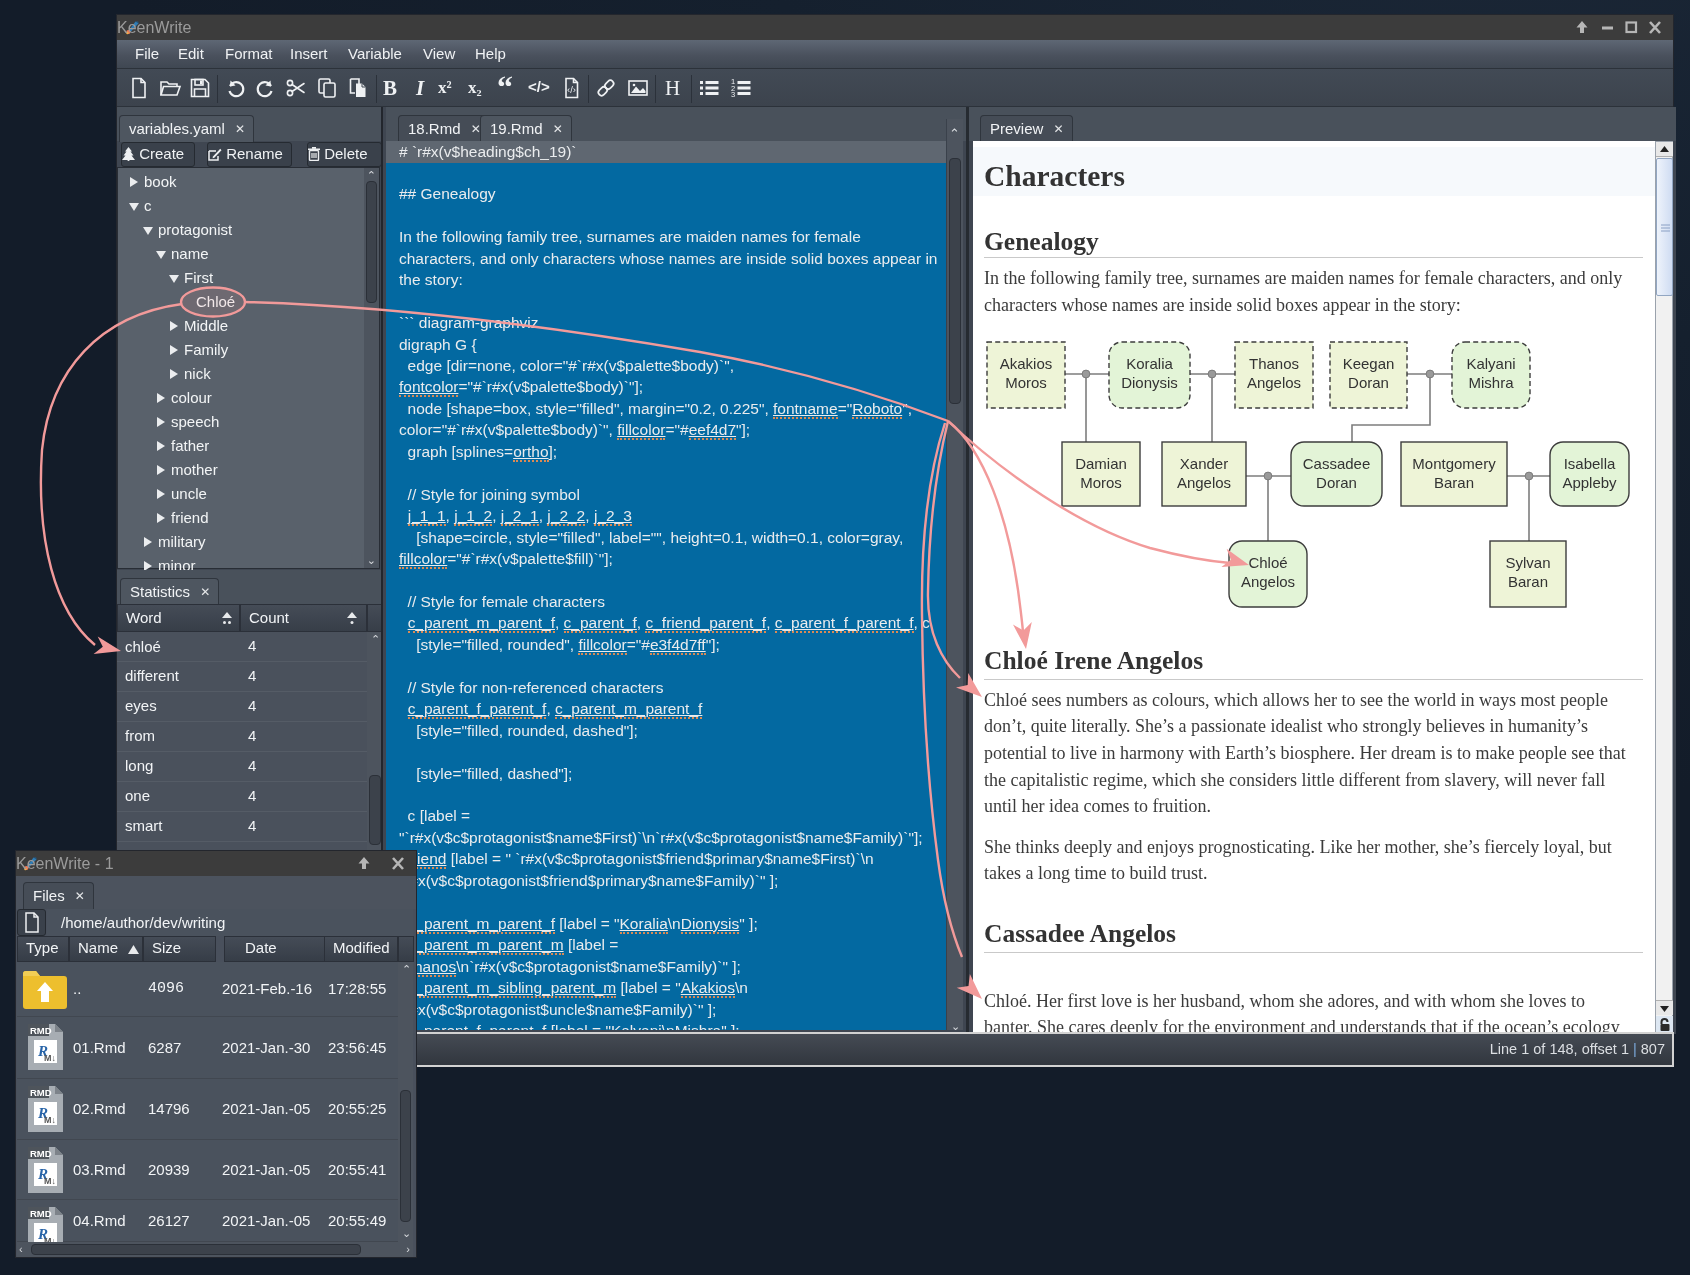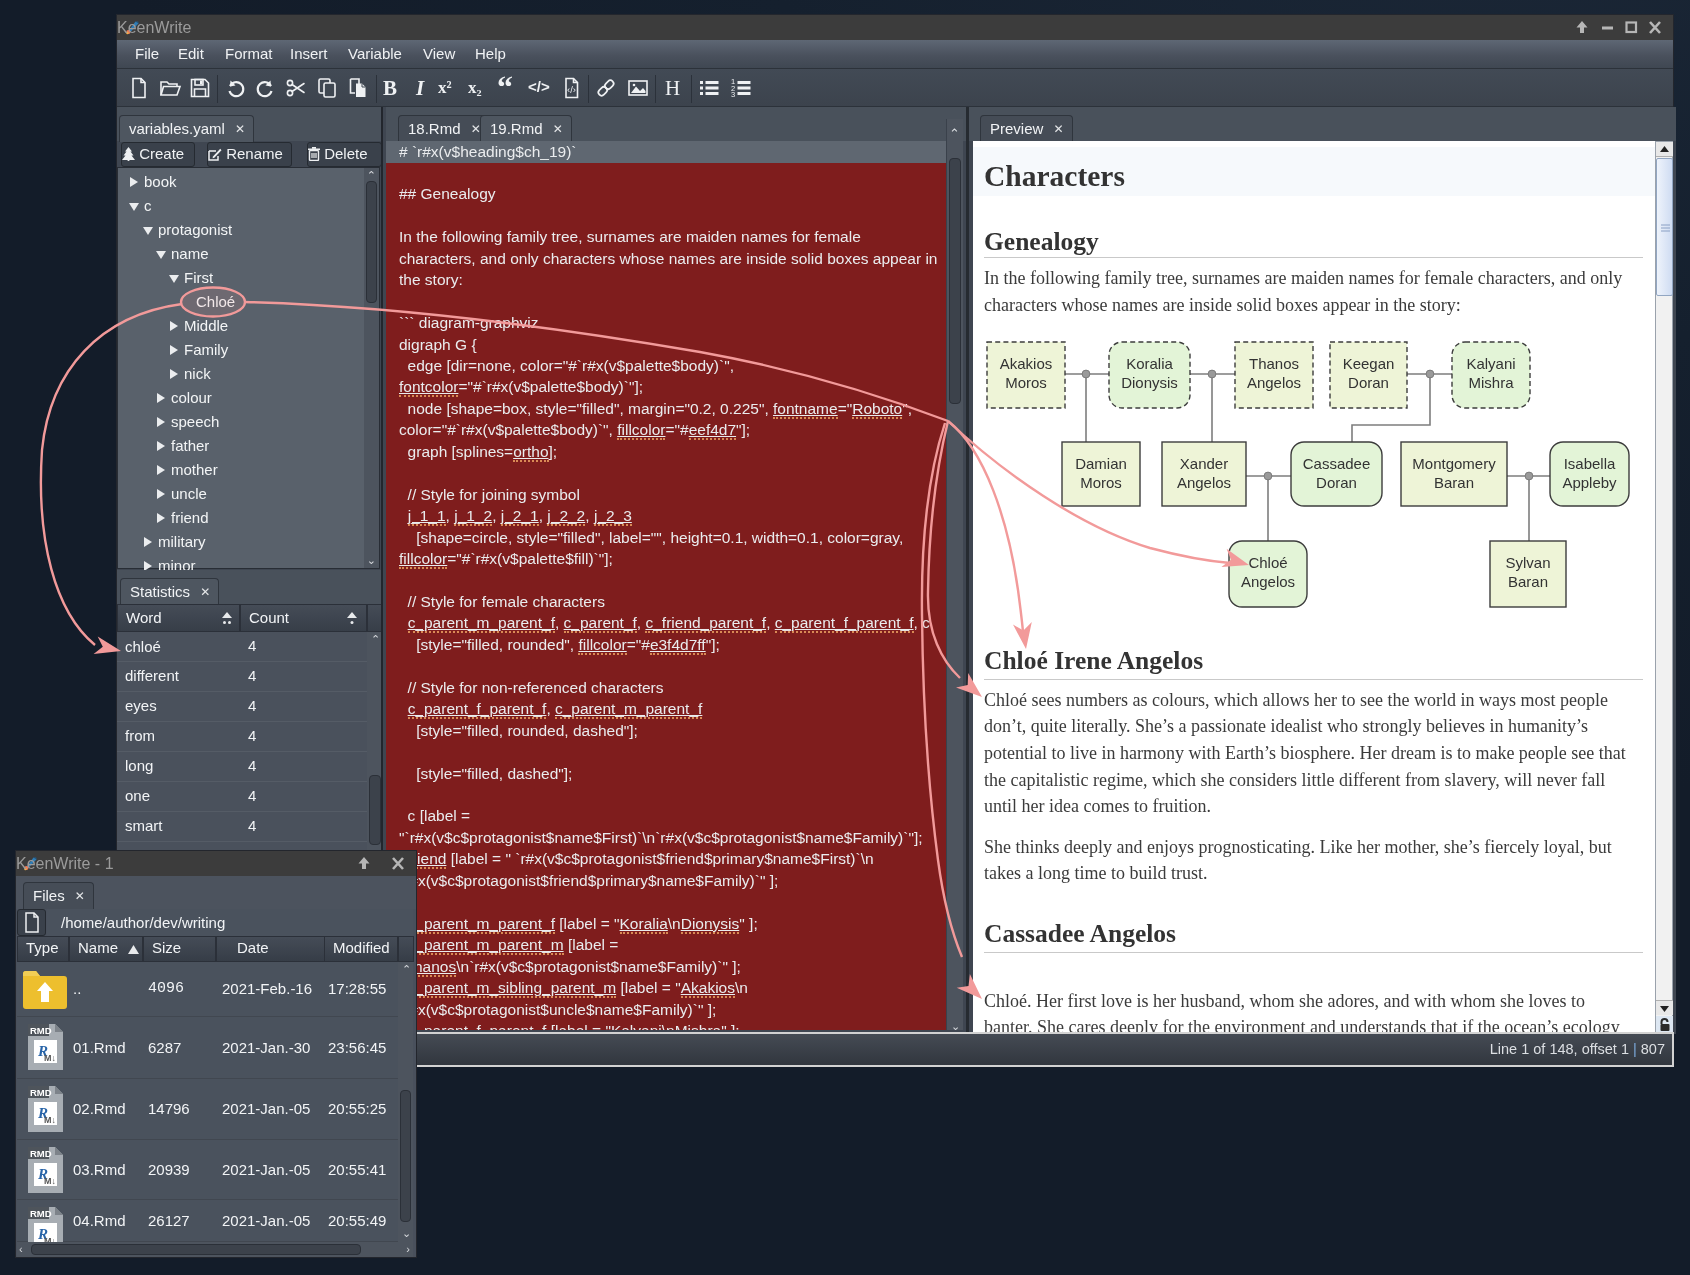--- a/index.html
+++ b/index.html
@@ -23,21 +23,21 @@
 .tri-r { position:absolute; width:0; height:0; border-left:8px solid #ebedef; border-top:5.5px solid transparent; border-bottom:5.5px solid transparent; }
 .tri-d { position:absolute; width:0; height:0; border-top:8px solid #ebedef; border-left:5.5px solid transparent; border-right:5.5px solid transparent; }
 .btn { position:absolute; top:35px; height:25px; background:#3a414b; border:1px solid #252a31; border-radius:3px; color:#f0f2f4; font-size:15px; padding-top:2px; }
 .vsb { position:absolute; background:#4d545e; }
 .vsb .thumb { position:absolute; left:2px; right:2px; background:#3c424b; border:1px solid #2b3038; border-radius:4px; }
 .chev { position:absolute; color:#d7dade; font-size:11px; }
 .shead { position:absolute; height:28px; background:linear-gradient(#454c57,#373e48); border:1px solid #2b3039; color:#f2f4f6; font-size:15px; padding:4px 0 0 8px; }
 .srow { position:absolute; color:#f2f4f6; font-size:15px; }
 .statusbar { position:absolute; left:-1px; right:-1px; bottom:-1px; height:35px; background:linear-gradient(#454b54,#31363e); border:2px solid #d2d2d2; }
 .statusbar .st { position:absolute; right:7px; top:7px; color:#dcdfe3; font-size:14.5px; }
-#edcontent { position:absolute; left:0; top:34px; width:560px; height:889px; background:#7f1d1d; overflow:hidden; }
+#edcontent { position:absolute; left:0; top:34px; width:560px; height:889px; background:#0369a1; overflow:hidden; }
 .eline { position:absolute; left:13px; height:22px; color:#eaecee; font-size:15.5px; white-space:pre; }
 .sp { border-bottom:2px dotted #d98a55; }
 #pvwhite { position:absolute; left:2px; top:34px; width:682px; height:891px; background:#fff; overflow:hidden; color:#3b3b3b; }
 .pvh { position:absolute; left:11px; font-family:"Liberation Serif", serif; font-weight:bold; color:#333; white-space:nowrap; }
 .pvp { position:absolute; left:11px; font-family:"Liberation Serif", serif; font-size:18px; color:#3b3b3b; white-space:nowrap; }
 .pvhr { position:absolute; left:11px; width:659px; height:1px; background:#c9c9c9; }
 #win2 { position:absolute; left:15px; top:850px; width:402px; height:408px; background:#49505c; border:1px solid #23262d; }
 .w2row { position:absolute; color:#f2f4f6; font-size:15px; }
 .hdrcell { position:absolute; top:0; height:26px; background:linear-gradient(#454c57,#363d47); border:1px solid #2b3039; color:#f2f4f6; font-size:15px; padding:2px 0 0 8px; }
 </style>
@@ -419,21 +419,21 @@
     <div class="tab" style="left:7px;top:31px;background:#464d57;">Files <span class="tabx">✕</span></div>
 <div style="position:absolute;left:1px;top:58px;width:29px;height:27px;background:#3a414b;border:1px solid #252a31;border-radius:3px;"><svg width="27" height="25" viewBox="0 0 27 25">
         <path d="M8 3 H16 L20 7 V22 H8 Z" fill="none" stroke="#eef0f2" stroke-width="1.5"></path>
         <path d="M16 3 V7 H20" fill="none" stroke="#eef0f2" stroke-width="1.5"></path>
       </svg></div>
 <div style="position:absolute;left:31px;top:58px;width:366px;height:27px;background:#4a525d;"></div>
 <div class="w2row" style="left:45px;top:63px;">/home/author/dev/writing</div>
 <div class="hdrcell" style="left:1px;top:85px;width:52px;">Type</div>
 <div class="hdrcell" style="left:53px;top:85px;width:74px;">Name</div>
 <div class="hdrcell" style="left:127px;top:85px;width:73px;">Size</div>
-<div class="hdrcell" style="left:200px;top:85px;width:128px;padding-left:20px;">Date</div>
+<div class="hdrcell" style="left:208px;top:85px;width:128px;padding-left:20px;">Date</div>
 <div class="hdrcell" style="left:308px;top:85px;width:74px;">Modified</div>
 <div class="hdrcell" style="left:382px;top:85px;width:16px;"></div>
 <svg width="11" height="9" style="position:absolute;left:112px;top:94px;">
       <path d="M5.5 0 L11 9 L0 9 Z" fill="#e8eaec"></path>
     </svg>
 <div style="position:absolute;left:1px;top:111px;width:381px;height:55px;background:#4a525d;border-bottom:1px solid #414750;"></div>
 <span style="position:absolute;left:6px;top:117px;"><svg width="46" height="42" viewBox="0 0 46 42">
         <path d="M1 6 a3 3 0 0 1 3-3 h10 l4 5 h24 a3 3 0 0 1 3 3 v27 a3 3 0 0 1-3 3 h-38 a3 3 0 0 1-3-3 Z" fill="#edbf2e"></path>
         <path d="M1 6 a3 3 0 0 1 3-3 h10 l4 5 h-17 Z" fill="#f2ce55"></path>
         <path d="M23 14 L31 23 H27 V34 H19 V23 H15 Z" fill="#fff"></path>

